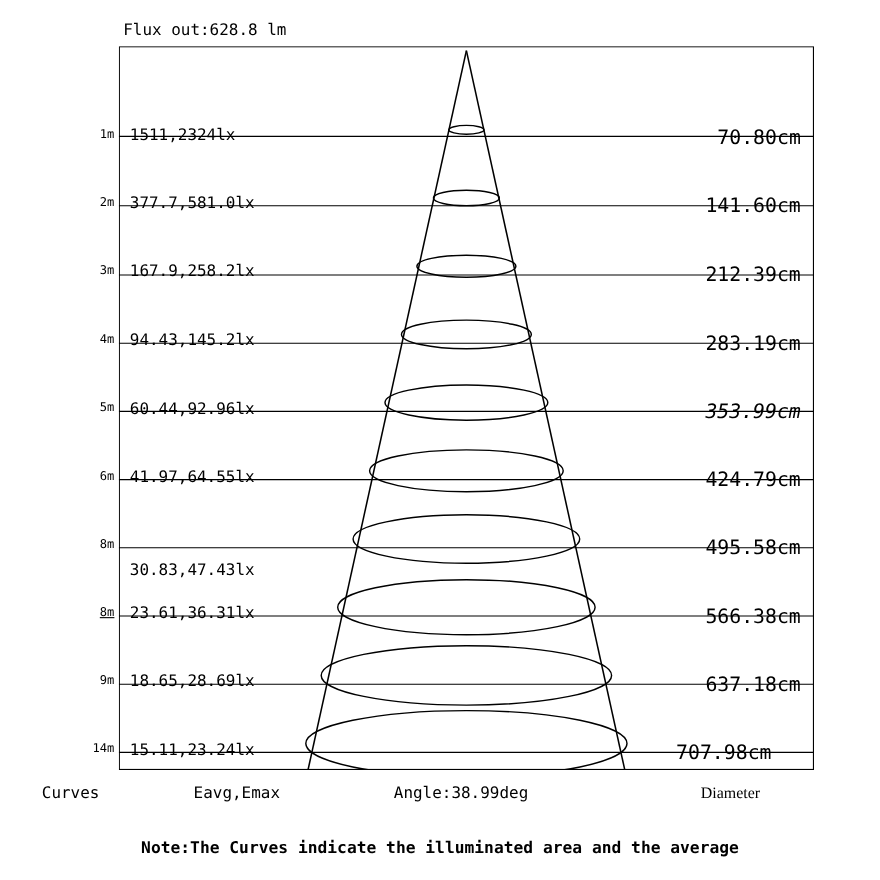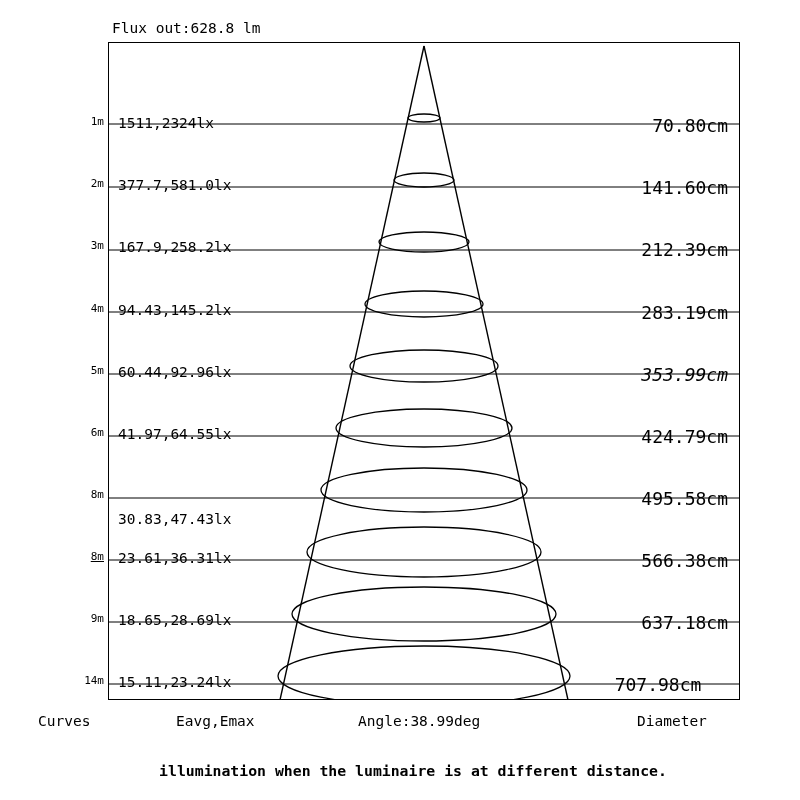--- a/index.html
+++ b/index.html
@@ -147,19 +147,20 @@
   <div class="row-diameter" style="left:588px; top:352px;font-style:italic;">353.99cm</div>
   <div class="row-diameter" style="left:588px; top:414px;">424.79cm</div>
   <div class="row-diameter" style="left:588px; top:476px;">495.58cm</div>
   <div class="row-diameter" style="left:588px; top:538px;">566.38cm</div>
   <div class="row-diameter" style="left:588px; top:600px;">637.18cm</div>
   <div class="row-diameter" style="left:588px; top:662px;text-align:center;">707.98cm</div>
 
   <div class="axis-caption" style="left:38px;  top:701px;">Curves</div>
   <div class="axis-caption" style="left:176px; top:701px;">Eavg,Emax</div>
   <div class="axis-caption" style="left:358px; top:701px;">Angle:38.99deg</div>
-  <div class="axis-caption" style="left:637px; top:701px;">Diameter</div>
+  <div class="axis-caption" style="left:637px; top:701px;font-family:Liberation Serif, serif;">Diameter</div>
 
   <div class="note">
+    <span class="l1">Note:The Curves indicate the illuminated area and the average</span>
     <span class="l2">illumination when the luminaire is at different distance.</span>
   </div>
 
 </div>
 
 </body></html>

